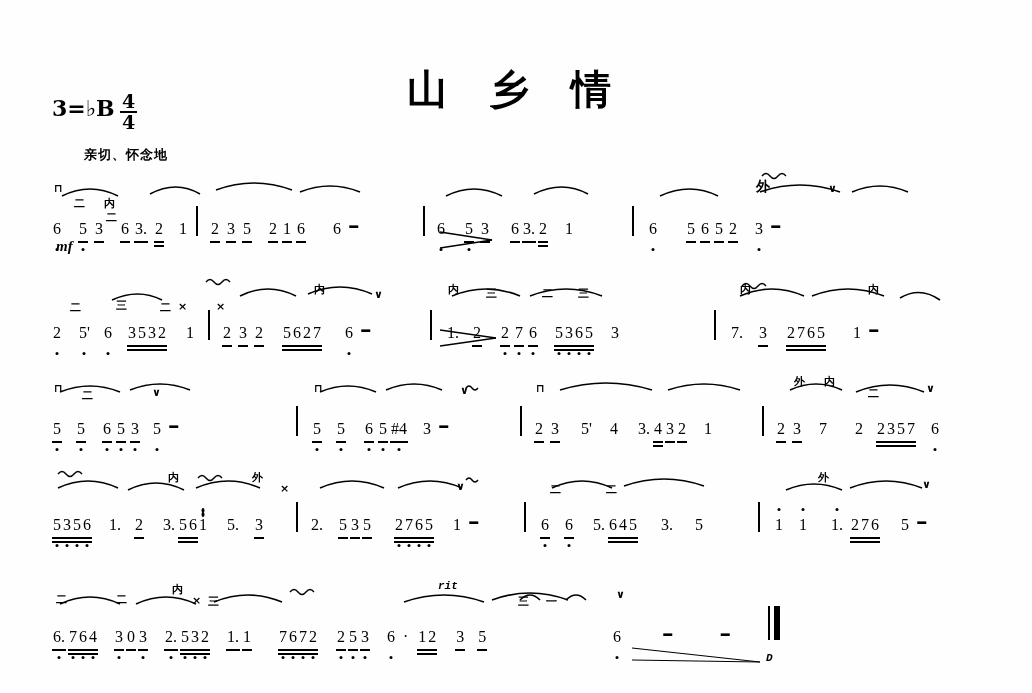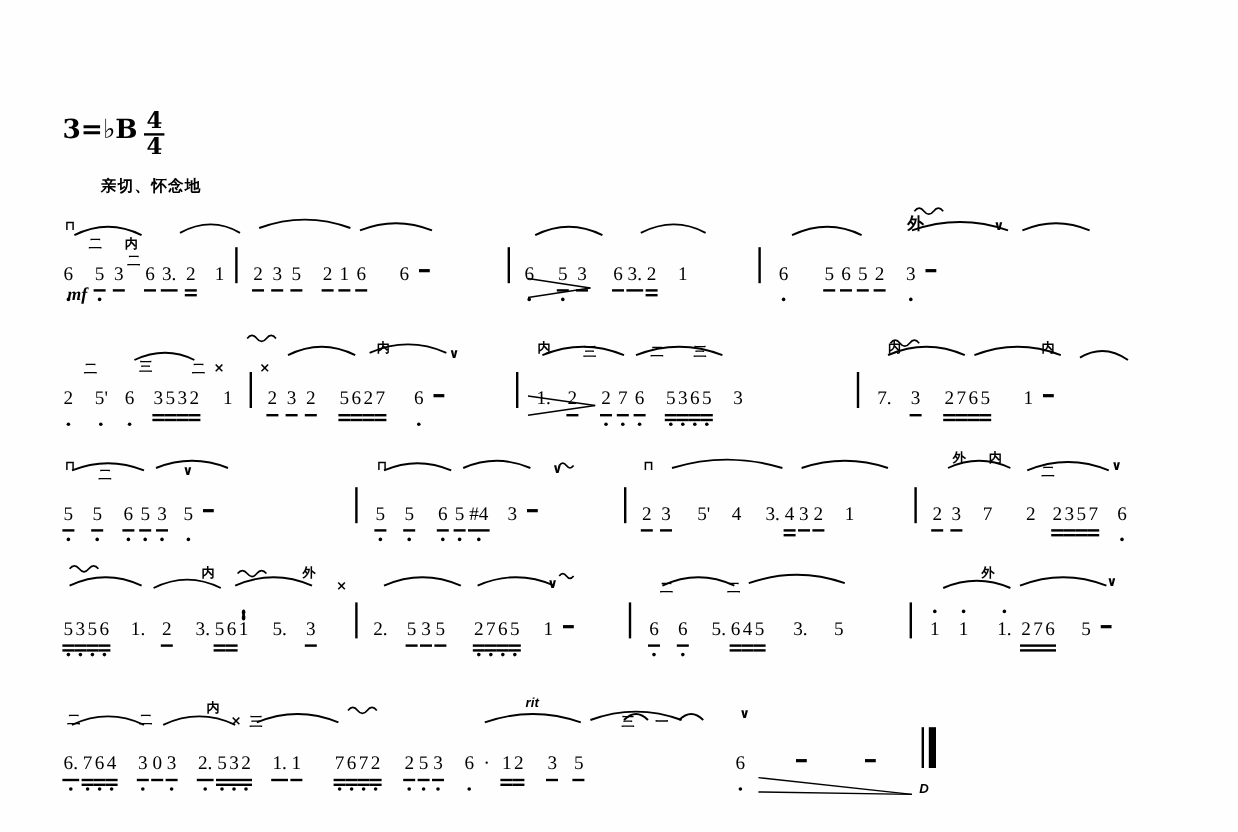--- a/index.html
+++ b/index.html
@@ -169,34 +169,35 @@
 
   
   .mark {
     position: absolute;
     font-family: "DejaVu Sans", sans-serif;
     font-size: 11px;
     font-weight: 700;
     white-space: nowrap;
   }
   .mark.big { font-size: 14px; }
-  .mark.italic { font-style: italic; font-family: Liberation Sans, sans-serif; }
+  .mark.italic { font-style: italic; font-family: Liberation Mono, monospace; }
 
   .dash {
     font-family: "DejaVu Serif", serif;
     font-size: 23px;
     font-weight: 700;
     padding: 0 6px;
   }
 </style>
 </head>
 <body>
 
 <div class="sheet">
 
+  <div class="title">山 乡 情</div>
 
   <div class="keysig">
     <span>3=♭B</span>
   </div>
 
   <div class="meter">
     <span class="num">4</span>
     <span class="den">4</span>
   </div>
 

